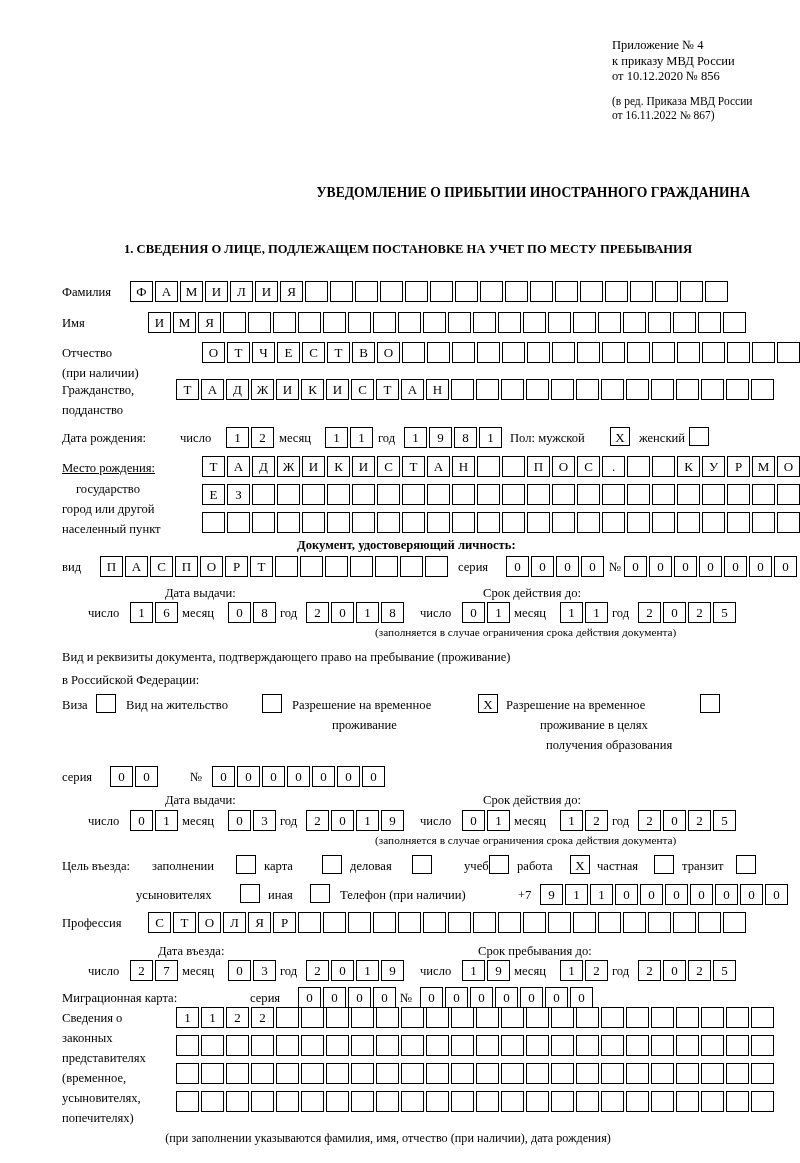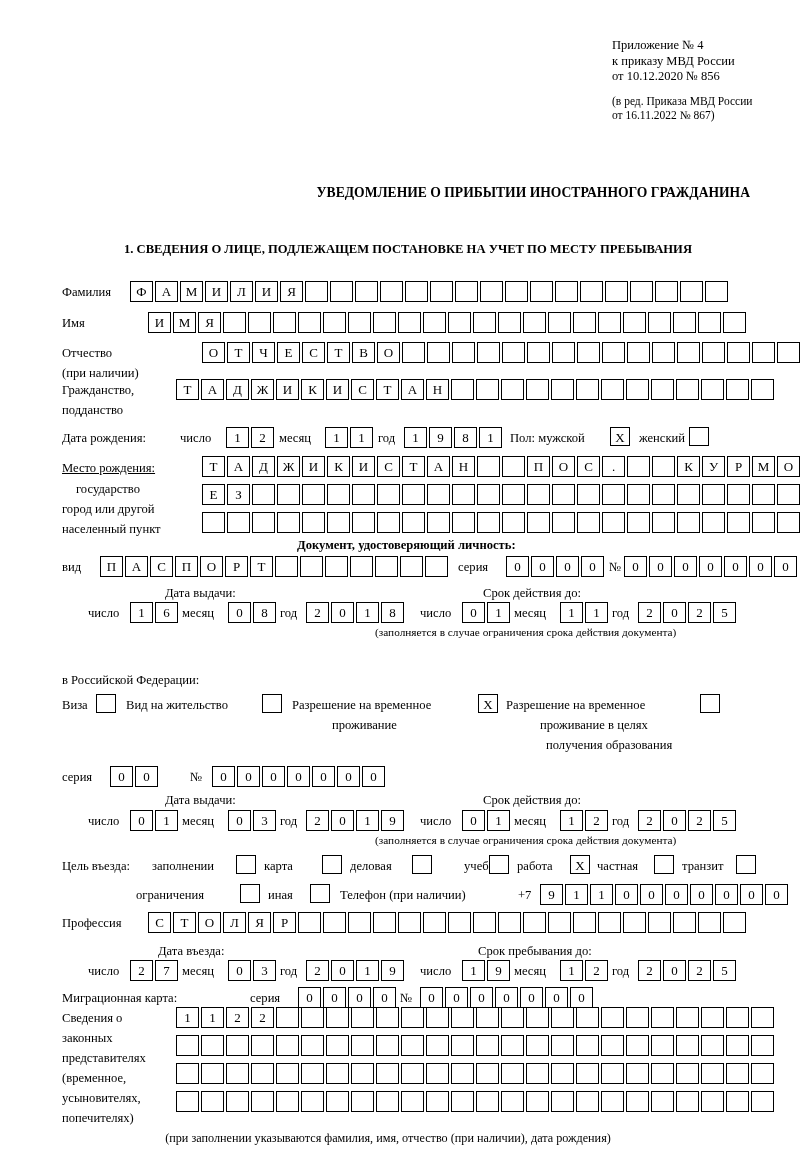--- a/index.html
+++ b/index.html
@@ -423,20 +423,21 @@
   <div class="lbl" style="top:606px; left:612px;">год</div>
   <div class="cells" id="cells-vyear" style="top:602px; left:638px;">
       <div class="cell">2</div>
       <div class="cell">0</div>
       <div class="cell">2</div>
       <div class="cell">5</div>
     </div>
 
   <div class="footnote" style="top:626px; left:375px;">(заполняется в случае ограничения срока действия документа)</div>
 
+  <div class="lbl" style="top:650px; left:62px;">Вид и реквизиты документа, подтверждающего право на пребывание (проживание)</div>
   <div class="lbl" style="top:673px; left:62px;">в Российской Федерации:</div>
 
   <div class="lbl" style="top:698px; left:62px;">Виза</div>
   <div class="cells" id="cells-visa" style="top:694px; left:96px;">
       <div class="cell chk"></div>
     </div>
   <div class="lbl" style="top:698px; left:126px;">Вид на жительство</div>
   <div class="cells" id="cells-vnzh" style="top:694px; left:262px;">
       <div class="cell chk"></div>
     </div>
@@ -532,21 +533,21 @@
     </div>
   <div class="lbl" style="top:859px; left:597px;">частная</div>
   <div class="cells" id="cells-p5" style="top:855px; left:654px;">
       <div class="cell chk"></div>
     </div>
   <div class="lbl" style="top:859px; left:682px;">транзит</div>
   <div class="cells" id="cells-p6" style="top:855px; left:736px;">
       <div class="cell chk"></div>
     </div>
 
-  <div class="lbl" style="top:888px; left:136px;">ограничения</div>
+  <div class="lbl" style="top:888px; left:136px;">усыновителях</div>
   <div class="cells" id="cells-p7" style="top:884px; left:240px;">
       <div class="cell chk"></div>
     </div>
   <div class="lbl" style="top:888px; left:268px;">иная</div>
   <div class="cells" id="cells-p8" style="top:884px; left:310px;">
       <div class="cell chk"></div>
     </div>
   <div class="lbl" style="top:888px; left:340px;">Телефон (при наличии)</div>
   <div class="lbl" style="top:888px; left:518px;">+7</div>
   <div class="cells" id="cells-phone" style="top:884px; left:540px;">

